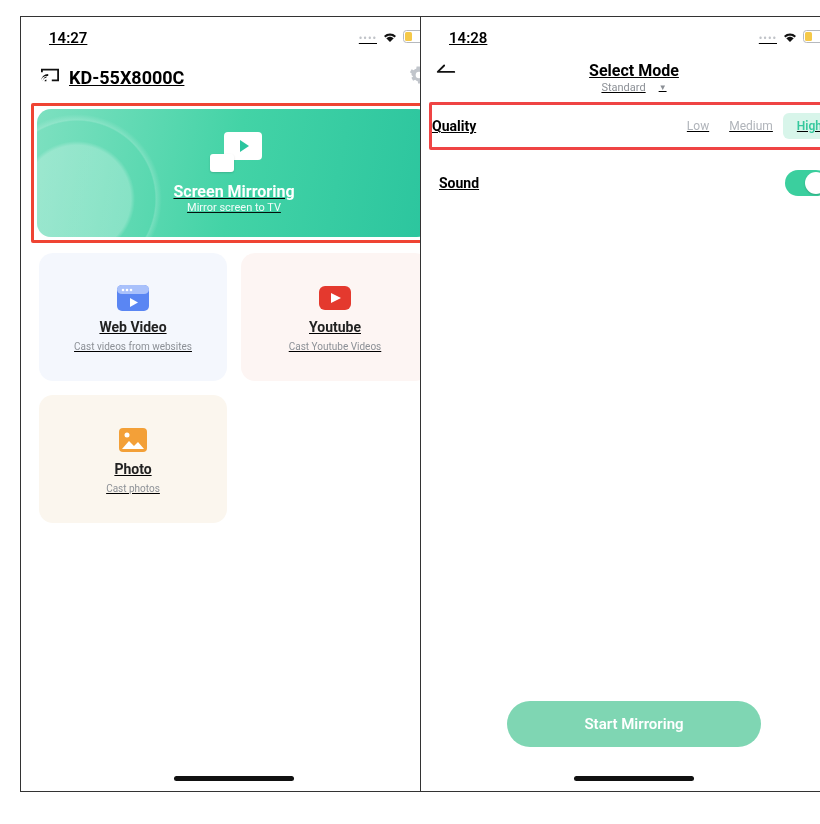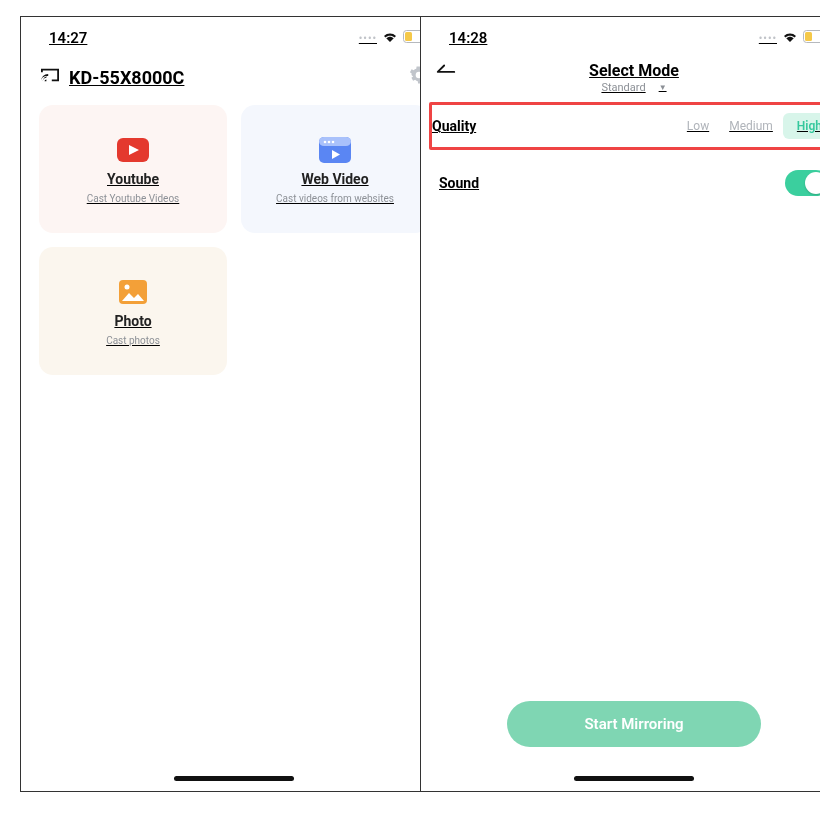--- a/index.html
+++ b/index.html
@@ -134,46 +134,56 @@
       </span>
       <span>KD-55X8000C</span>
     </div>
     <span class="gear">
       <svg width="20" height="20" viewBox="0 0 24 24">
           <path fill="#c1c5cb" d="M12 8a4 4 0 100 8 4 4 0 000-8zm9 4c0 .6-.1 1.2-.2 1.8l2.1 1.6-2 3.4-2.5-1a8 8 0 01-3.1 1.8l-.4 2.6h-4l-.4-2.6a8 8 0 01-3.1-1.8l-2.5 1-2-3.4 2.1-1.6A8.7 8.7 0 013 12c0-.6.1-1.2.2-1.8L1.1 8.6l2-3.4 2.5 1A8 8 0 018.7 4.4L9.1 1.8h4l.4 2.6a8 8 0 013.1 1.8l2.5-1 2 3.4-2.1 1.6c.1.6.2 1.2.2 1.8z"></path>
         </svg>
     </span>
   </div>
 
+  <div class="highlight">
+    <div class="hero-card">
+      <div class="hero-icon">
+        <div class="screen-big"></div>
+        <div class="screen-small"></div>
+      </div>
+      <div class="hero-title">Screen Mirroring</div>
+      <div class="hero-sub">Mirror screen to TV</div>
+    </div>
+  </div>
 
   <div class="tiles">
-    <div class="tile tile-red">
-      <div class="tile-icon">
-        <svg width="34" height="26" viewBox="0 0 34 26">
-            <rect x="1" y="1" width="32" height="24" rx="6" fill="#e4392e"></rect>
-            <path d="M13 8l10 5-10 5z" fill="#fff"></path>
-          </svg>
-      </div>
-      <div class="tile-title">Youtube</div>
-      <div class="tile-sub">Cast Youtube Videos</div>
-    </div>
     <div class="tile tile-blue">
       <div class="tile-icon">
         <svg width="34" height="28" viewBox="0 0 34 28">
             <rect x="1" y="1" width="32" height="26" rx="5" fill="#5a86f3"></rect>
             <rect x="1" y="1" width="32" height="9" rx="5" fill="#a9c1fb"></rect>
             <circle cx="7" cy="6" r="1.3" fill="#fff"></circle>
             <circle cx="11" cy="6" r="1.3" fill="#fff"></circle>
             <circle cx="15" cy="6" r="1.3" fill="#fff"></circle>
             <path d="M14 14l8 4.5-8 4.5z" fill="#fff"></path>
           </svg>
       </div>
       <div class="tile-title">Web Video</div>
       <div class="tile-sub">Cast videos from websites</div>
     </div>
+    <div class="tile tile-red">
+      <div class="tile-icon">
+        <svg width="34" height="26" viewBox="0 0 34 26">
+            <rect x="1" y="1" width="32" height="24" rx="6" fill="#e4392e"></rect>
+            <path d="M13 8l10 5-10 5z" fill="#fff"></path>
+          </svg>
+      </div>
+      <div class="tile-title">Youtube</div>
+      <div class="tile-sub">Cast Youtube Videos</div>
+    </div>
     <div class="tile tile-orange">
       <div class="tile-icon">
         <svg width="30" height="26" viewBox="0 0 30 26">
             <rect x="1" y="1" width="28" height="24" rx="4" fill="#f3a038"></rect>
             <circle cx="9" cy="8" r="2.5" fill="#fff"></circle>
             <path d="M4 22l7-8 5 5 4-4 6 7z" fill="#fff"></path>
           </svg>
       </div>
       <div class="tile-title">Photo</div>
       <div class="tile-sub">Cast photos</div>

